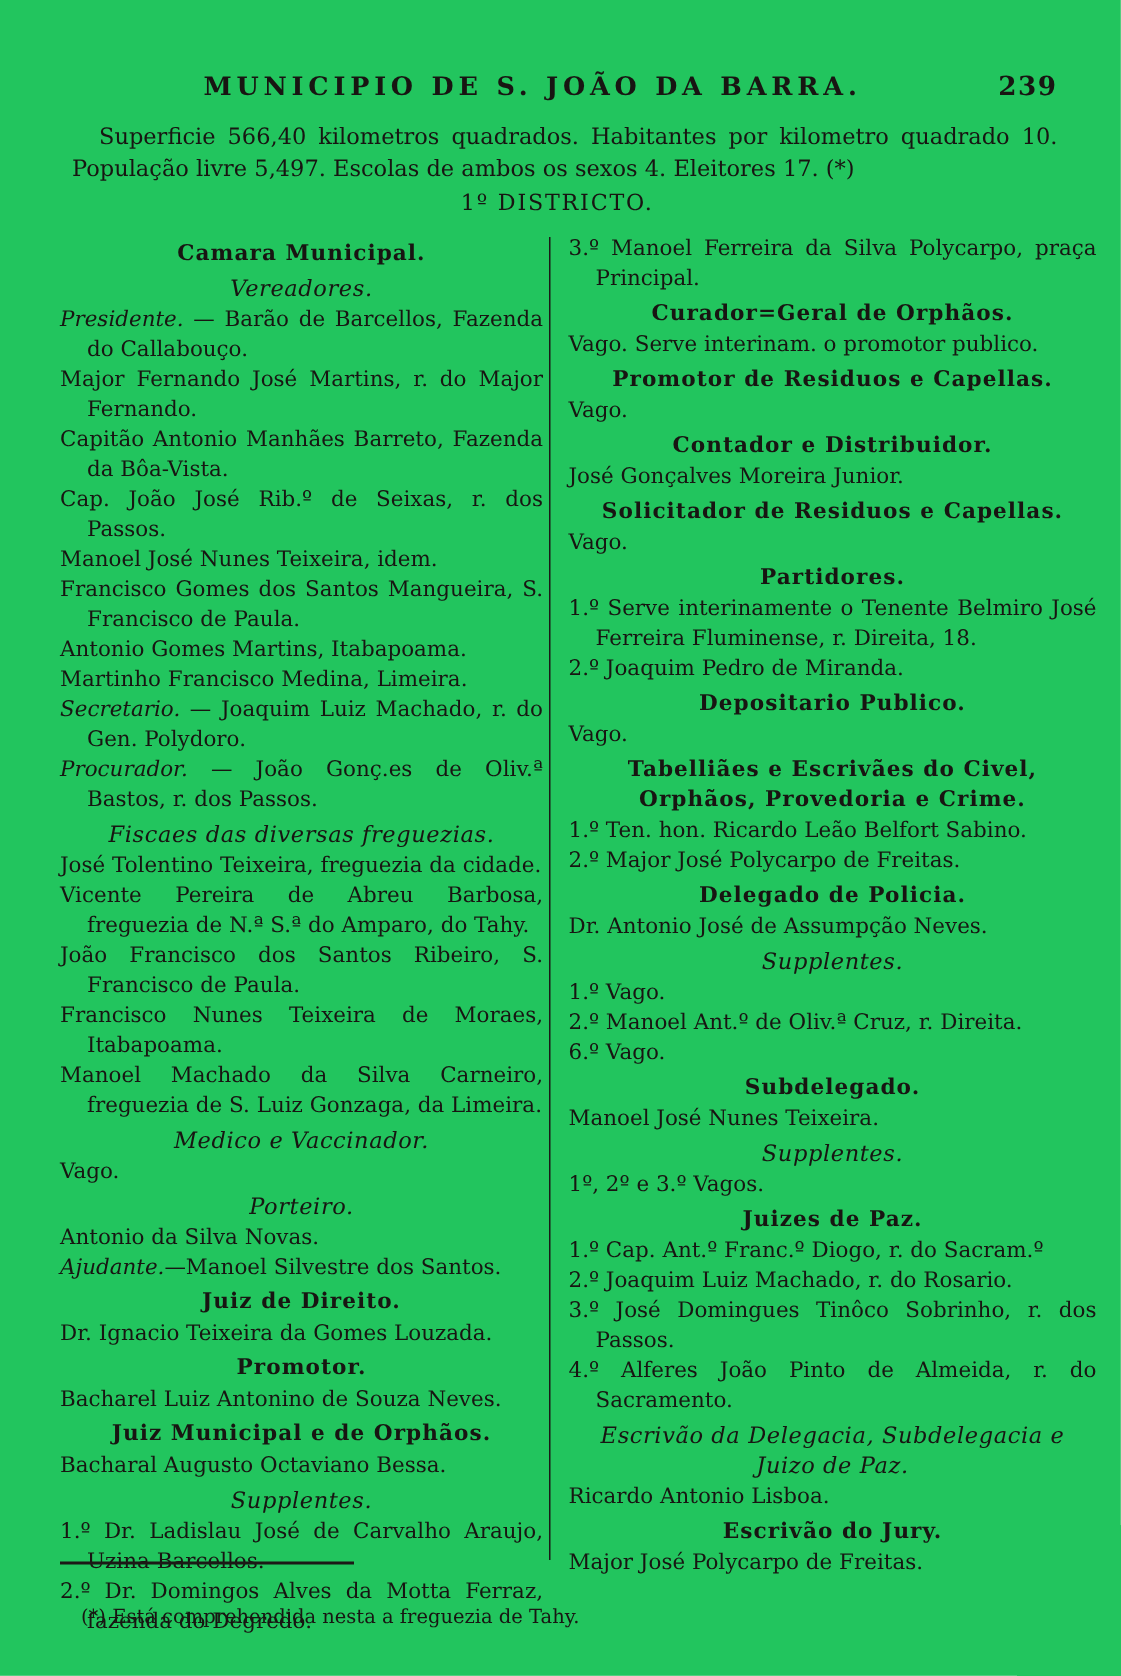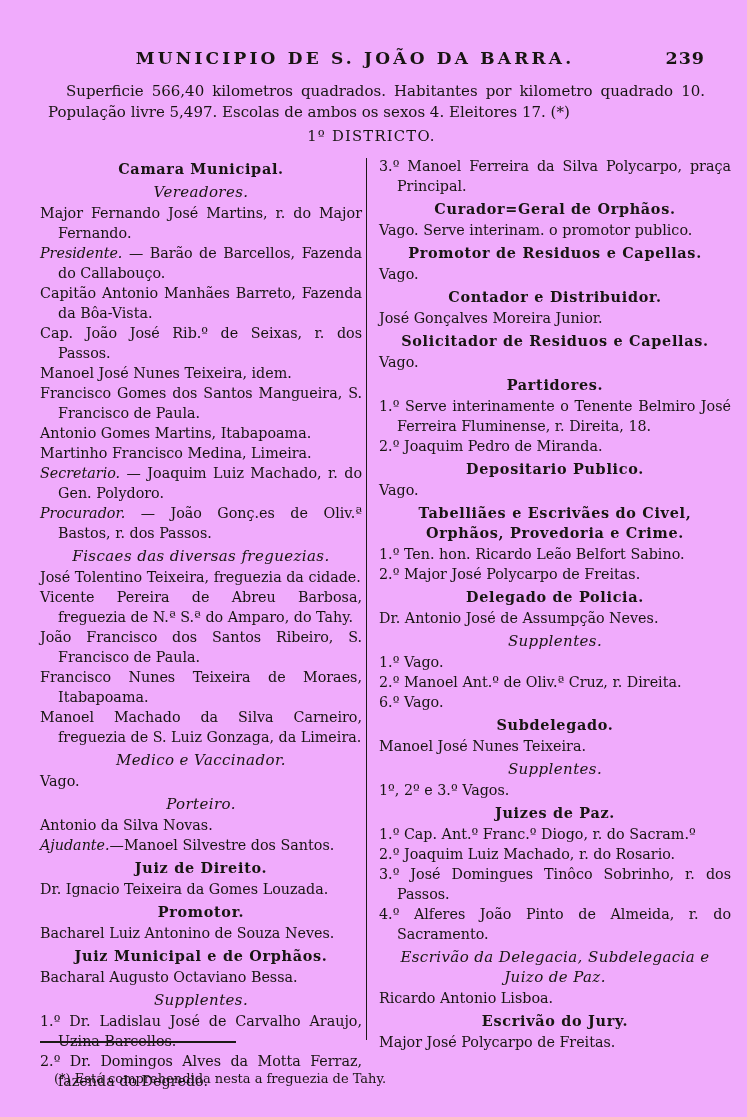--- a/index.html
+++ b/index.html
@@ -4,21 +4,21 @@
 <style>
   html,body{margin:0;padding:0;}
   body{
     width:747px;height:1117px;
     background:#e9e9e7;
     font-family:"DejaVu Serif","Liberation Serif",serif;
     color:#181512;
   }
   .page{
     position:relative;width:747px;height:1117px;
-    background:#f0abfc;overflow:hidden;
+    background:#22c55e;overflow:hidden;
   }
   .page-title{
     position:absolute;top:48px;left:60px;width:590px;
     text-align:center;font-weight:bold;font-size:17px;
     letter-spacing:3.2px;white-space:nowrap;
   }
   .page-number{
     position:absolute;top:48px;right:42px;
     font-weight:bold;font-size:17.5px;letter-spacing:1px;
   }
@@ -70,22 +70,22 @@
 <div class="page">
   <div class="page-title">MUNICIPIO DE S. JOÃO DA BARRA.</div>
   <div class="page-number">239</div>
   <p class="intro">Superficie 566,40 kilometros quadrados. Habitantes por kilometro quadrado 10. População livre 5,497. Escolas de ambos os sexos 4. Eleitores 17. (*)</p>
   <div class="district">1º DISTRICTO.</div>
 
   <div class="columns">
     <div class="col col-left" id="col-left">
         <p class="h-bold">Camara Municipal.</p>
         <p class="h-italic">Vereadores.</p>
+        <p class="entry"><i>Presidente.</i> — Barão de Barcellos, Fazenda do Callabouço.</p>
         <p class="entry">Major Fernando José Martins, r. do Major Fernando.</p>
-        <p class="entry"><i>Presidente.</i> — Barão de Barcellos, Fazenda do Callabouço.</p>
         <p class="entry">Capitão Antonio Manhães Barreto, Fazenda da Bôa-Vista.</p>
         <p class="entry">Cap. João José Rib.º de Seixas, r. dos Passos.</p>
         <p class="entry">Manoel José Nunes Teixeira, idem.</p>
         <p class="entry">Francisco Gomes dos Santos Mangueira, S. Francisco de Paula.</p>
         <p class="entry">Antonio Gomes Martins, Itabapoama.</p>
         <p class="entry">Martinho Francisco Medina, Limeira.</p>
         <p class="entry"><i>Secretario.</i> — Joaquim Luiz Machado, r. do Gen. Polydoro.</p>
         <p class="entry"><i>Procurador.</i> — João Gonç.es de Oliv.ª Bastos, r. dos Passos.</p>
         <p class="h-italic">Fiscaes das diversas freguezias.</p>
         <p class="entry">José Tolentino Teixeira, freguezia da cidade.</p>

